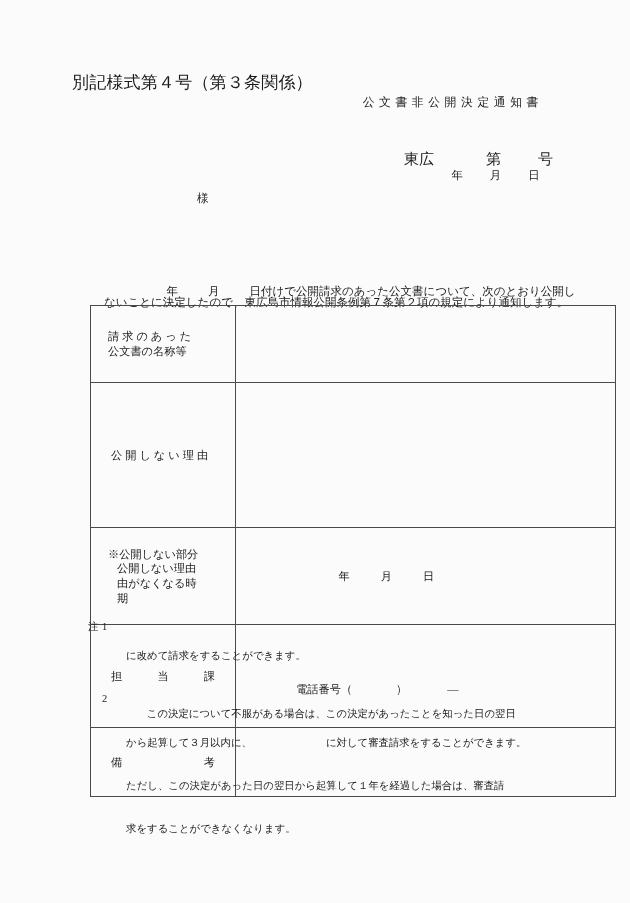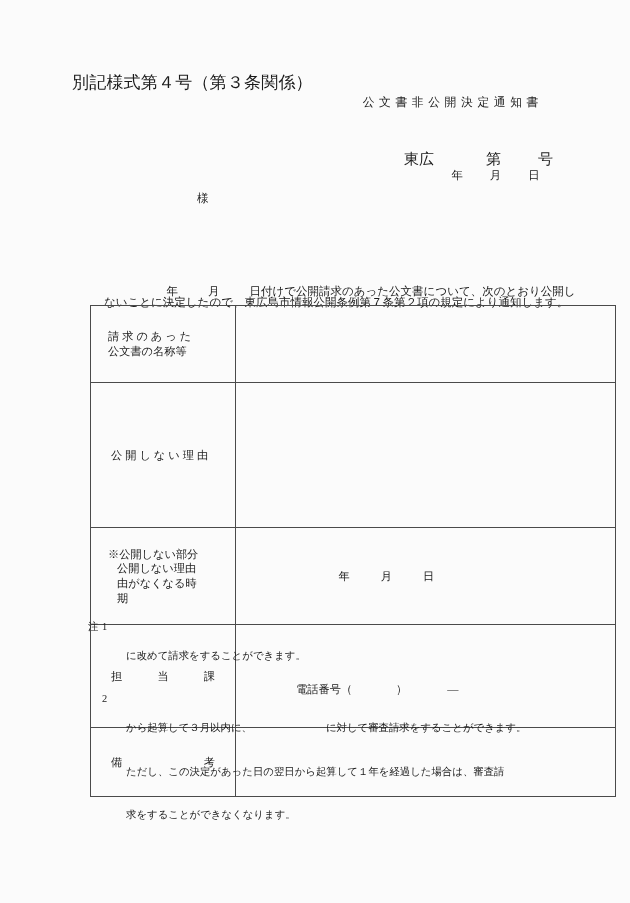--- a/index.html
+++ b/index.html
@@ -288,20 +288,21 @@
       <div class="note-num">1</div>
       <div class="note-body">
         <span class="inner-indent">に改めて請求をすることができます。</span>
       </div>
     </div>
 
     <div class="note-row">
       <div class="note-marker"></div>
       <div class="note-num">2</div>
       <div class="note-body">
+        <span>この決定について不服がある場合は、この決定があったことを知った日の翌日</span>
         <span class="inner-indent"><span>から起算して３月以内に、</span><span class="blank-gap"></span><span>に対して審査請求をすることができます。</span></span>
         <span class="inner-indent">ただし、この決定があった日の翌日から起算して１年を経過した場合は、審査請</span>
         <span class="inner-indent">求をすることができなくなります。</span>
       </div>
     </div>
 
   </div>
 </div>
 
 </body></html>

